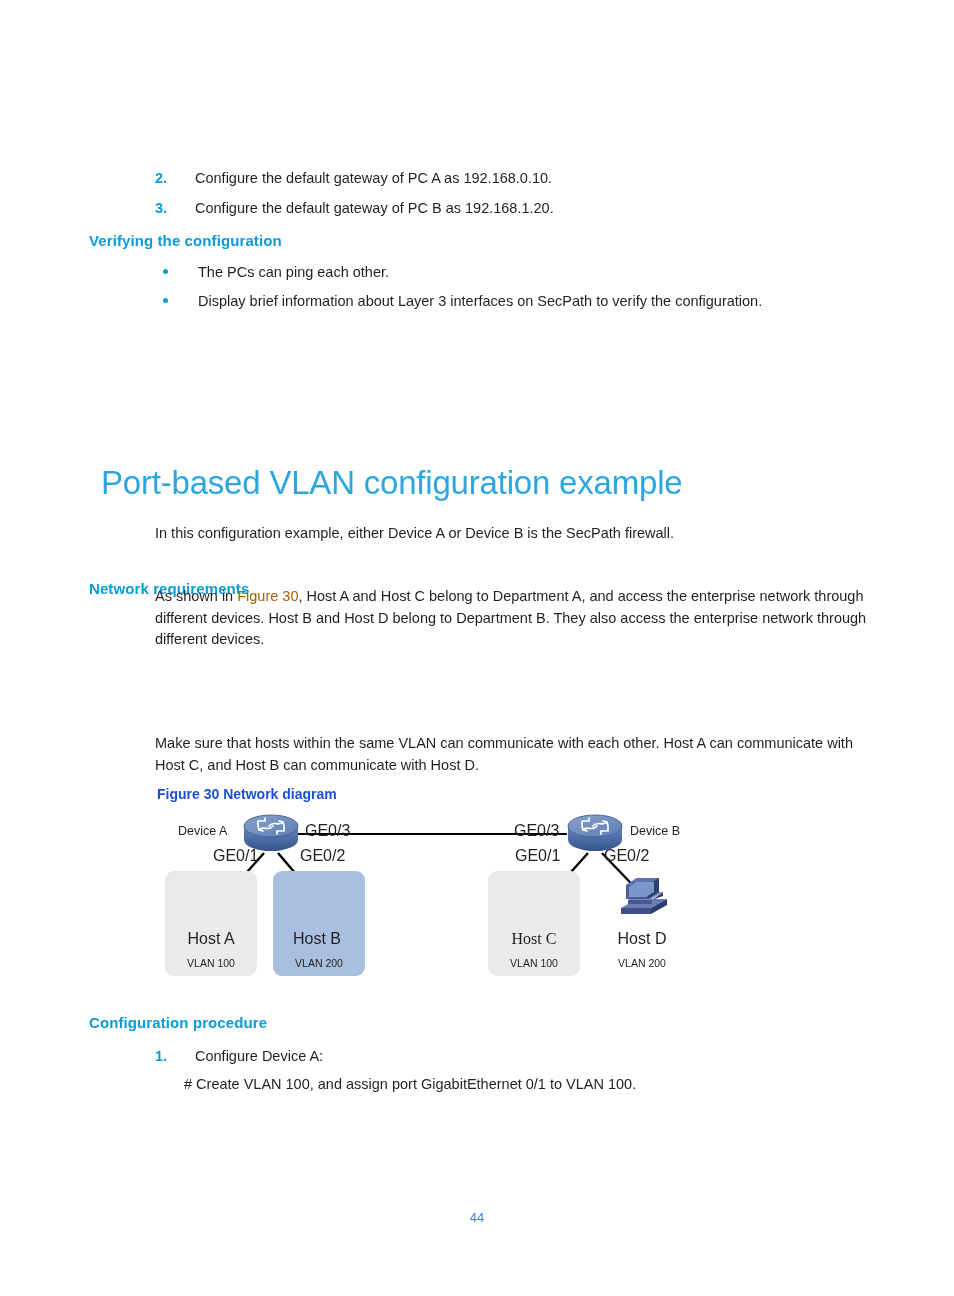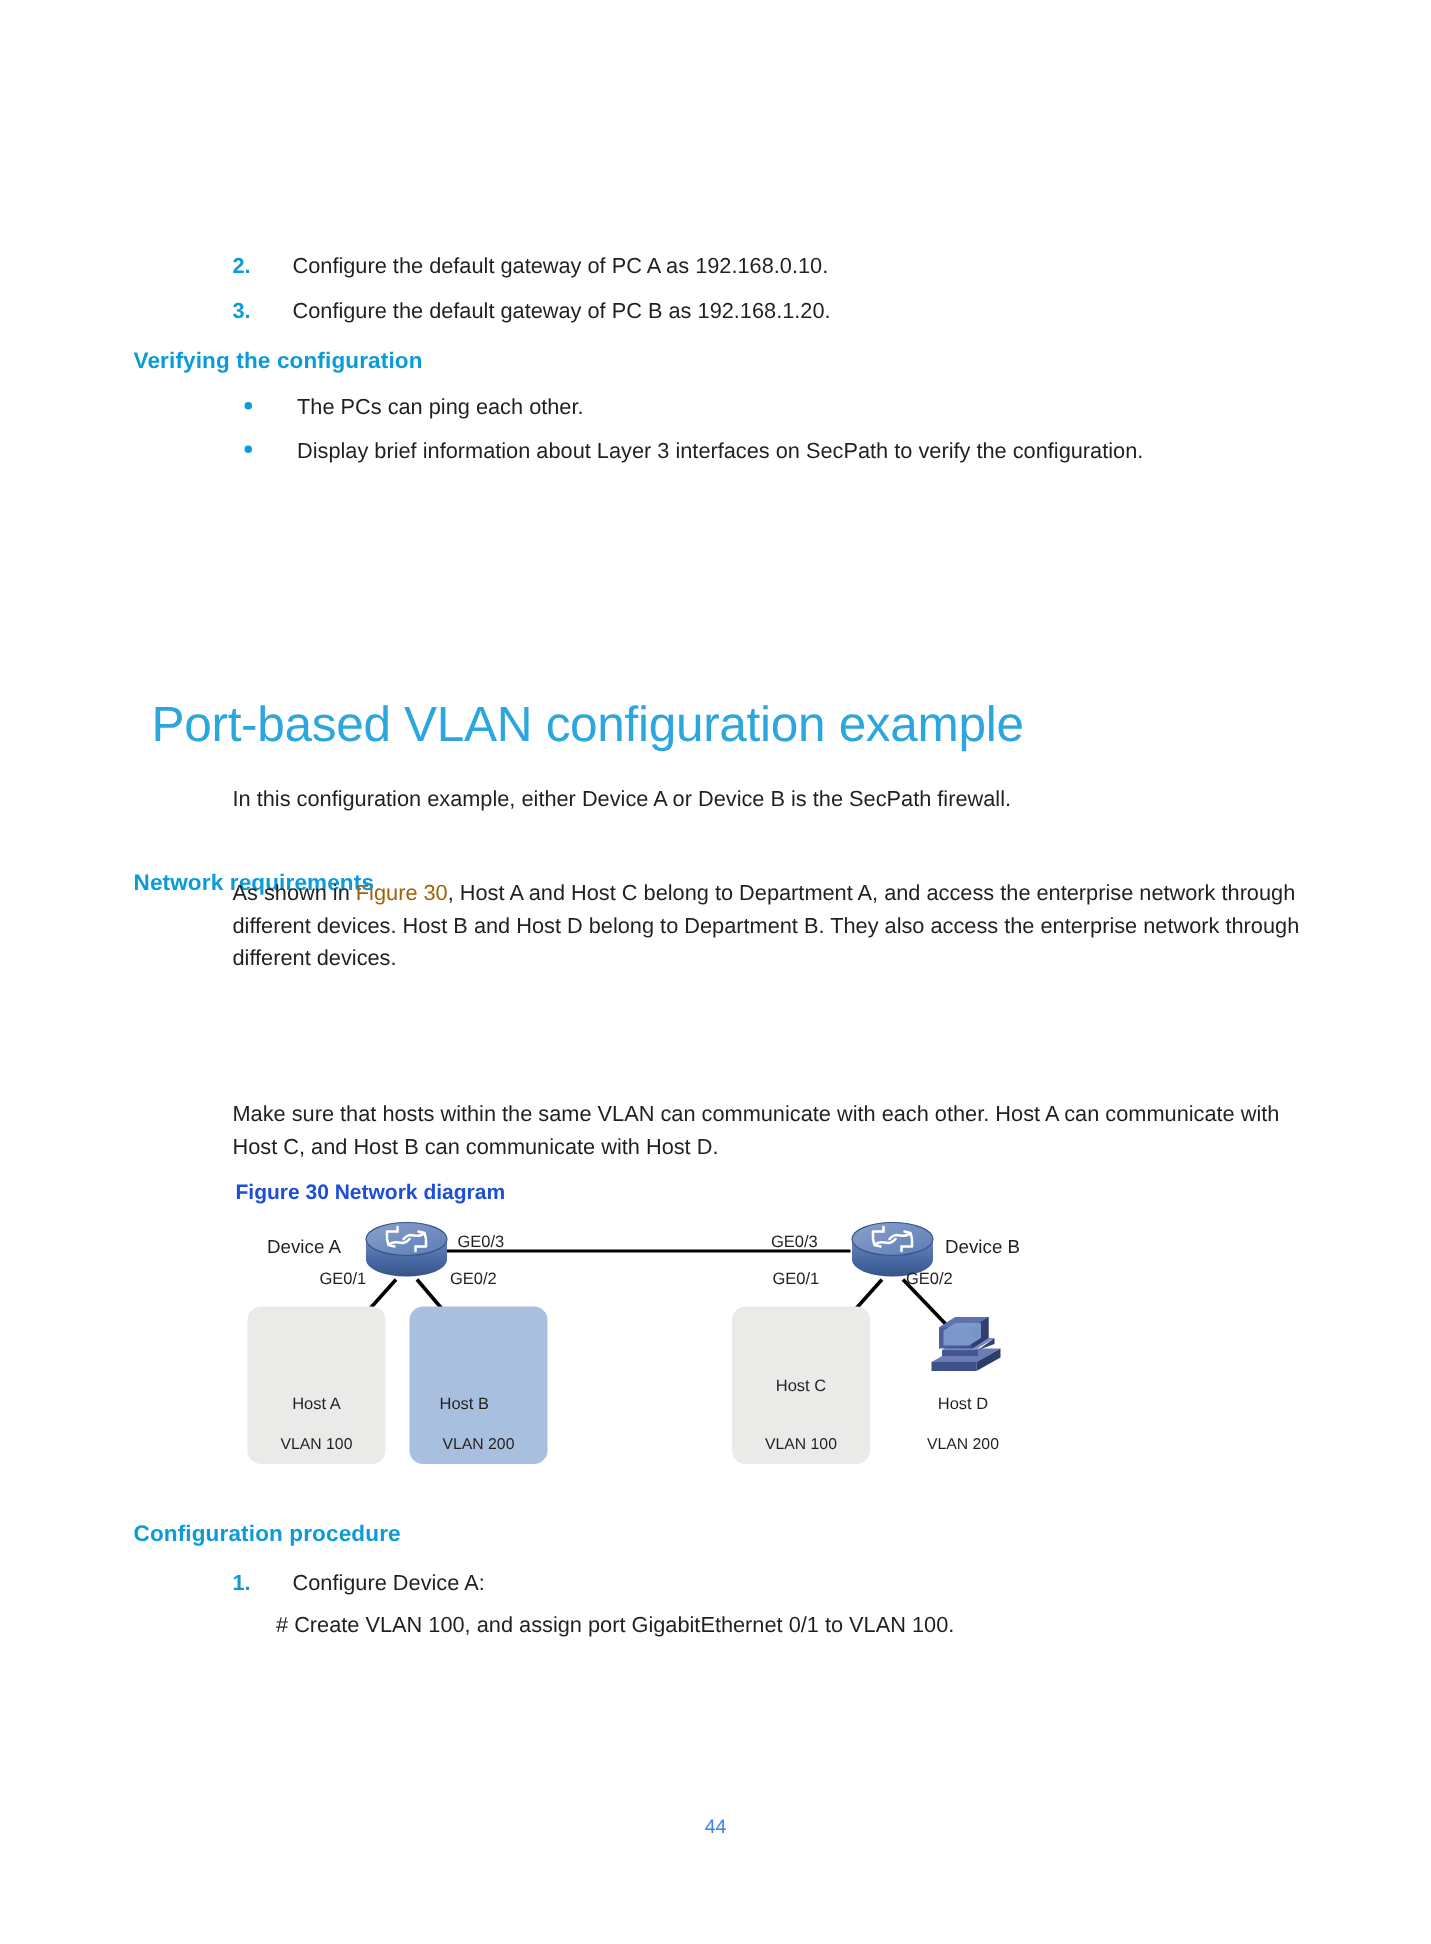--- a/index.html
+++ b/index.html
@@ -135,21 +135,21 @@
     left: 160px;
     top: 808px;
     width: 640px;
     height: 192px;
   }
   .diagram svg {
     display: block;
   }
   .dg-label {
     position: absolute;
-    font-size: 11px;
+    font-size: 16px;
     color: #231f20;
     white-space: nowrap;
     font-family: "Liberation Sans", sans-serif;
   }
   .dg-label.sm {
     font-size: 10.5px;
   }
   .dg-label.dev {
     font-size: 12.5px;
   }
@@ -319,21 +319,21 @@
     <div class="dg-label" style="left:145px; top:14px;">GE0/3</div>
     <div class="dg-label" style="left:53px;  top:39px;">GE0/1</div>
     <div class="dg-label" style="left:140px; top:39px;">GE0/2</div>
 
     <div class="dg-label" style="left:354px; top:14px;">GE0/3</div>
     <div class="dg-label" style="left:355px; top:39px;">GE0/1</div>
     <div class="dg-label" style="left:444px; top:39px;">GE0/2</div>
 
     <div class="dg-label" style="left:25px;  top:122px; width:52px; text-align:center;">Host A</div>
     <div class="dg-label" style="left:133px; top:122px; width:52px; text-align:left;">Host B</div>
-    <div class="dg-label" style="left:348px; top:110px; width:52px; text-align:center;">Host C</div>
+    <div class="dg-label" style="left:348px; top:122px; width:52px; text-align:center;font-family:Liberation Serif, serif;">Host C</div>
     <div class="dg-label" style="left:456px; top:122px; width:52px; text-align:center;">Host D</div>
 
     <div class="dg-label sm" style="left:19px;  top:149px; width:64px; text-align:center;">VLAN 100</div>
     <div class="dg-label sm" style="left:127px; top:149px; width:64px; text-align:center;">VLAN 200</div>
     <div class="dg-label sm" style="left:342px; top:149px; width:64px; text-align:center;">VLAN 100</div>
     <div class="dg-label sm" style="left:450px; top:149px; width:64px; text-align:center;">VLAN 200</div>
   </div>
 
   <div class="h2-blue" style="top:1014px;">Configuration procedure</div>
 

